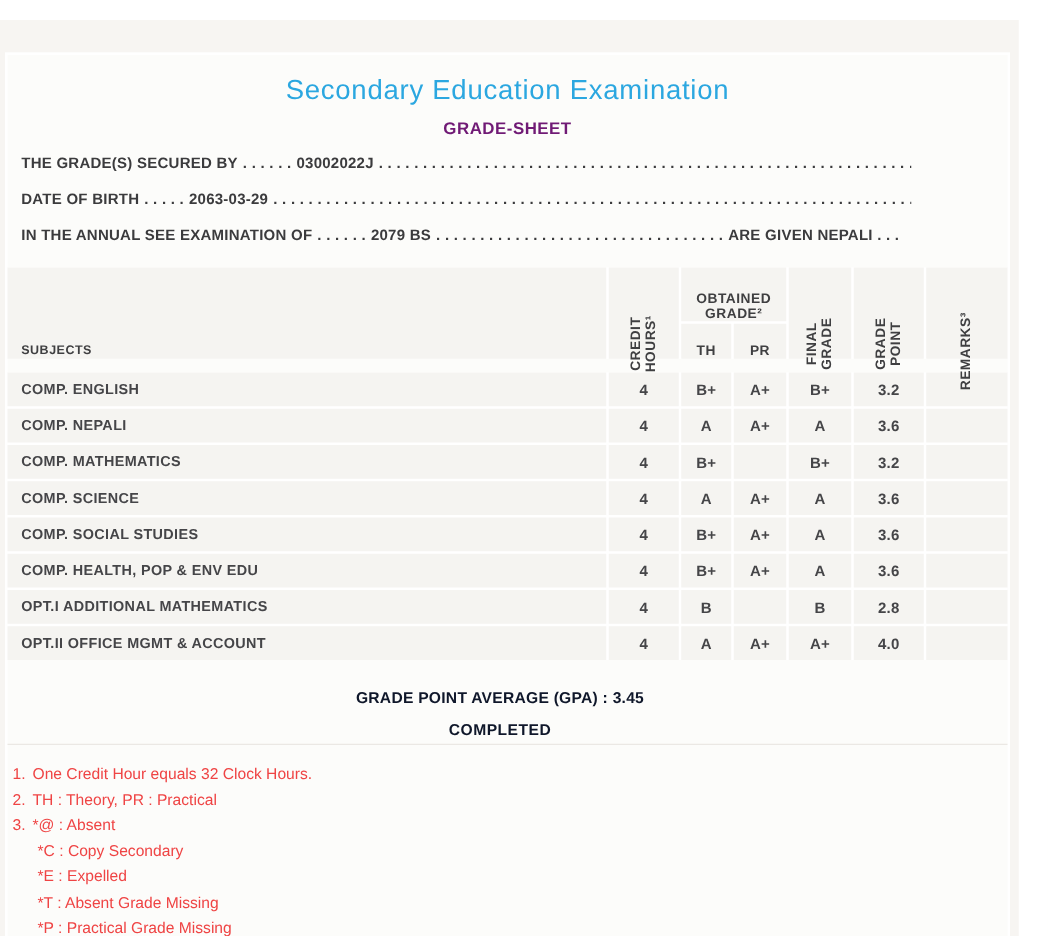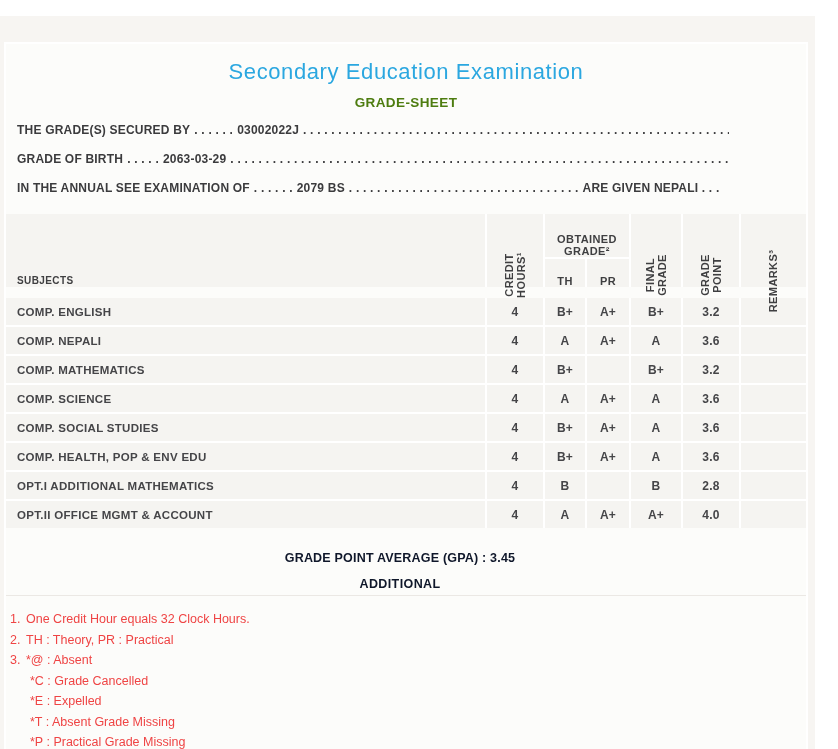--- a/index.html
+++ b/index.html
@@ -4,21 +4,21 @@
 <style>
   * { margin:0; padding:0; box-sizing:border-box; }
   html,body { width:838px; height:749px; background:#ffffff; overflow:hidden;
               font-family:"Liberation Sans", sans-serif; }
   .page-panel { position:absolute; left:0; top:16px; width:815px; height:749px; background:#f7f5f2; }
   .card { position:absolute; left:4px; top:26px; width:804px; height:715px;
           background:#fcfcfa; border:2px solid #ffffff; padding-top:16px; }
   .title { text-align:center; font-size:22px; line-height:24px; font-weight:400;
            color:#2ba7e0; letter-spacing:0.6px; }
   .subtitle { text-align:center; font-size:13.5px; line-height:15px; font-weight:700;
-              color:#4d7c0f; letter-spacing:0.4px; margin-top:11px; }
+              color:#701a75; letter-spacing:0.4px; margin-top:11px; }
   .info { margin-top:6px; padding-left:11px; }
   .info-line { line-height:29px; font-size:12px; font-weight:700; color:#3b3b3d;
                white-space:nowrap; overflow:hidden; width:712px; letter-spacing:0.2px; }
   .info-line span { margin-right:4px; }
 
   .grade-table { margin-top:11px; background:#ffffff; display:grid; width:800px;
                  grid-template-columns:479px 56px 40px 42px 50px 56px 65px; gap:2px; }
   .thead { grid-template-rows:43px 28px; }
   .cell { background:#f5f4f1; color:#454548; }
   .hcell { display:flex; align-items:flex-end; justify-content:center; text-align:center;
@@ -49,21 +49,21 @@
   <div class="card">
 
     <div class="title">Secondary Education Examination</div>
     <div class="subtitle">GRADE-SHEET</div>
 
     <div class="info">
       <div class="info-line">
         <span>THE GRADE(S) SECURED BY</span><span>. . . . . .</span><span>03002022J</span><span>. . . . . . . . . . . . . . . . . . . . . . . . . . . . . . . . . . . . . . . . . . . . . . . . . . . . . . . . . . . . . . . .</span>
       </div>
       <div class="info-line">
-        <span>GRADE OF BIRTH</span><span>. . . . .</span><span>2063-03-29</span><span>. . . . . . . . . . . . . . . . . . . . . . . . . . . . . . . . . . . . . . . . . . . . . . . . . . . . . . . . . . . . . . . . . . . . . . . . . .</span>
+        <span>DATE OF BIRTH</span><span>. . . . .</span><span>2063-03-29</span><span>. . . . . . . . . . . . . . . . . . . . . . . . . . . . . . . . . . . . . . . . . . . . . . . . . . . . . . . . . . . . . . . . . . . . . . . . . .</span>
       </div>
       <div class="info-line">
         <span>IN THE ANNUAL SEE EXAMINATION OF</span><span>. . . . . .</span><span>2079 BS</span><span>. . . . . . . . . . . . . . . . . . . . . . . . . . . . . . . . .</span><span>ARE GIVEN NEPALI . . .</span>
       </div>
     </div>
 
     <div class="grade-table thead">
       <div class="cell hcell subjects-h">SUBJECTS</div>
       <div class="cell hcell rowspan2">
           <span class="vtext">CREDIT
@@ -158,27 +158,27 @@
         <div class="cell tcell">A</div>
         <div class="cell tcell">A+</div>
         <div class="cell tcell">A+</div>
         <div class="cell tcell">4.0</div>
         <div class="cell tcell"></div>
       </div>
     </div>
 
     <div class="summary">
       <div class="gpa-line">GRADE POINT AVERAGE (GPA) : 3.45</div>
-      <div class="status-line">ADDITIONAL</div>
+      <div class="status-line">COMPLETED</div>
     </div>
 
     <div class="notes">
       <div class="note-line"><span class="note-num">1.</span><span>One Credit Hour equals 32 Clock Hours.</span></div>
       <div class="note-line"><span class="note-num">2.</span><span>TH : Theory, PR : Practical</span></div>
       <div class="note-line"><span class="note-num">3.</span><span>*@ : Absent</span></div>
-      <div class="note-line note-sub"><span>*C : Grade Cancelled</span></div>
+      <div class="note-line note-sub"><span>*C : Copy Secondary</span></div>
       <div class="note-line note-sub"><span>*E : Expelled</span></div>
       <div class="note-line note-sub"><span>*T : Absent Grade Missing</span></div>
       <div class="note-line note-sub"><span>*P : Practical Grade Missing</span></div>
     </div>
 
   </div>
 </div>
 
 </body></html>

